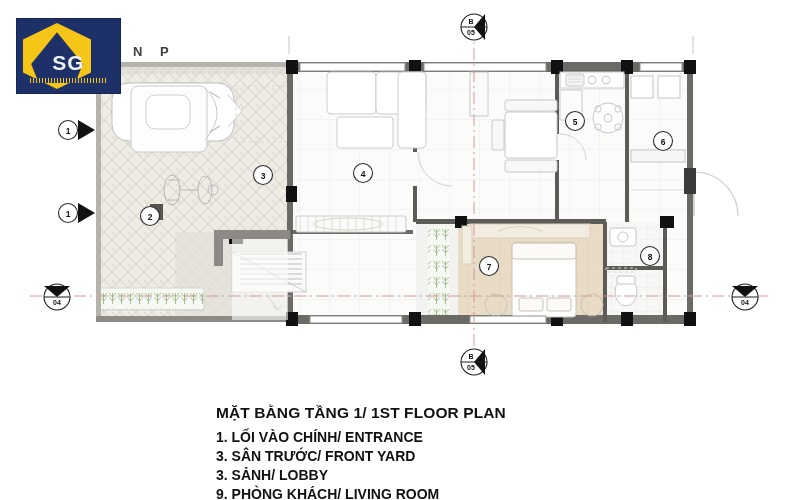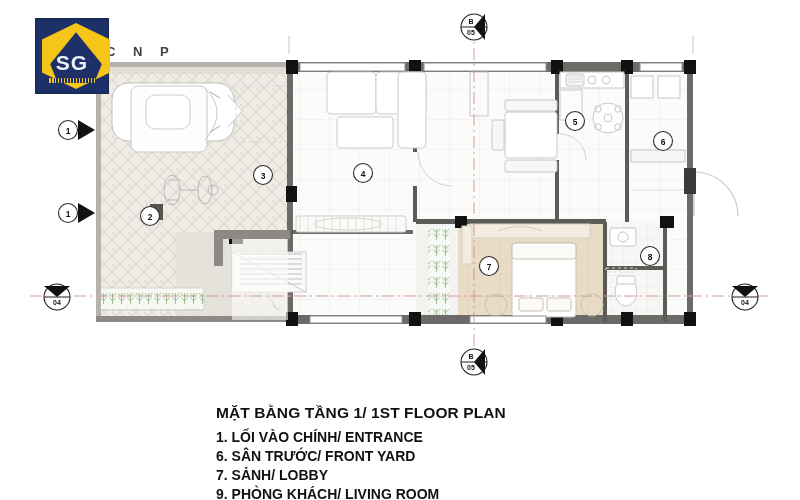--- a/index.html
+++ b/index.html
@@ -4,21 +4,21 @@
 <style>
   html,body{margin:0;padding:0;}
   body{
     width:800px;height:500px;overflow:hidden;background:#ffffff;
     font-family:"Liberation Sans",sans-serif;
     -webkit-font-smoothing:antialiased;
   }
   #stage{position:relative;width:800px;height:500px;}
 
   
-  .logo-wrap{position:absolute;left:35px;top:18px;width:74px;height:76px;z-index:40;}
+  .logo-wrap{position:absolute;left:16px;top:18px;width:105px;height:76px;z-index:40;}
   .logo-sq{position:absolute;inset:0;background:#1d3068;border:1px solid #16264f;}
   .logo-hex{position:absolute;left:7px;top:5px;width:68px;height:66px;
     background:#f5c518;
     clip-path:polygon(50% 0%,100% 25%,100% 75%,50% 100%,0% 75%,0% 25%);}
   .logo-core{position:absolute;left:7px;top:5px;width:68px;height:66px;
     background:#1d3068;
     clip-path:polygon(50% 14%,88% 62%,78% 88%,22% 88%,12% 62%);}
   .logo-sg{position:absolute;left:0;right:0;top:34px;text-align:center;
     color:#eef1f7;font-weight:700;font-size:21px;letter-spacing:1px;
     font-family:"Liberation Sans",sans-serif;line-height:1;}
@@ -391,21 +391,21 @@
     <div class="logo-bar"></div>
   </div>
   <div class="cnp">C N P</div>
 
   <div class="legend">
     <h1>MẶT BẰNG TẦNG 1/ 1ST FLOOR PLAN</h1>
     <div class="legend-cols">
       <div class="legend-col">
         <ul>
           <li class="legend-item">1. LỐI VÀO CHÍNH/ ENTRANCE</li>
-          <li class="legend-item">6. SÂN TRƯỚC/ FRONT YARD</li>
-          <li class="legend-item">7. SẢNH/ LOBBY</li>
+          <li class="legend-item">3. SÂN TRƯỚC/ FRONT YARD</li>
+          <li class="legend-item">3. SẢNH/ LOBBY</li>
           <li class="legend-item">9. PHÒNG KHÁCH/ LIVING ROOM</li>
         </ul>
       </div>
     </div>
   </div>
 
 </div>
 
 </body></html>

